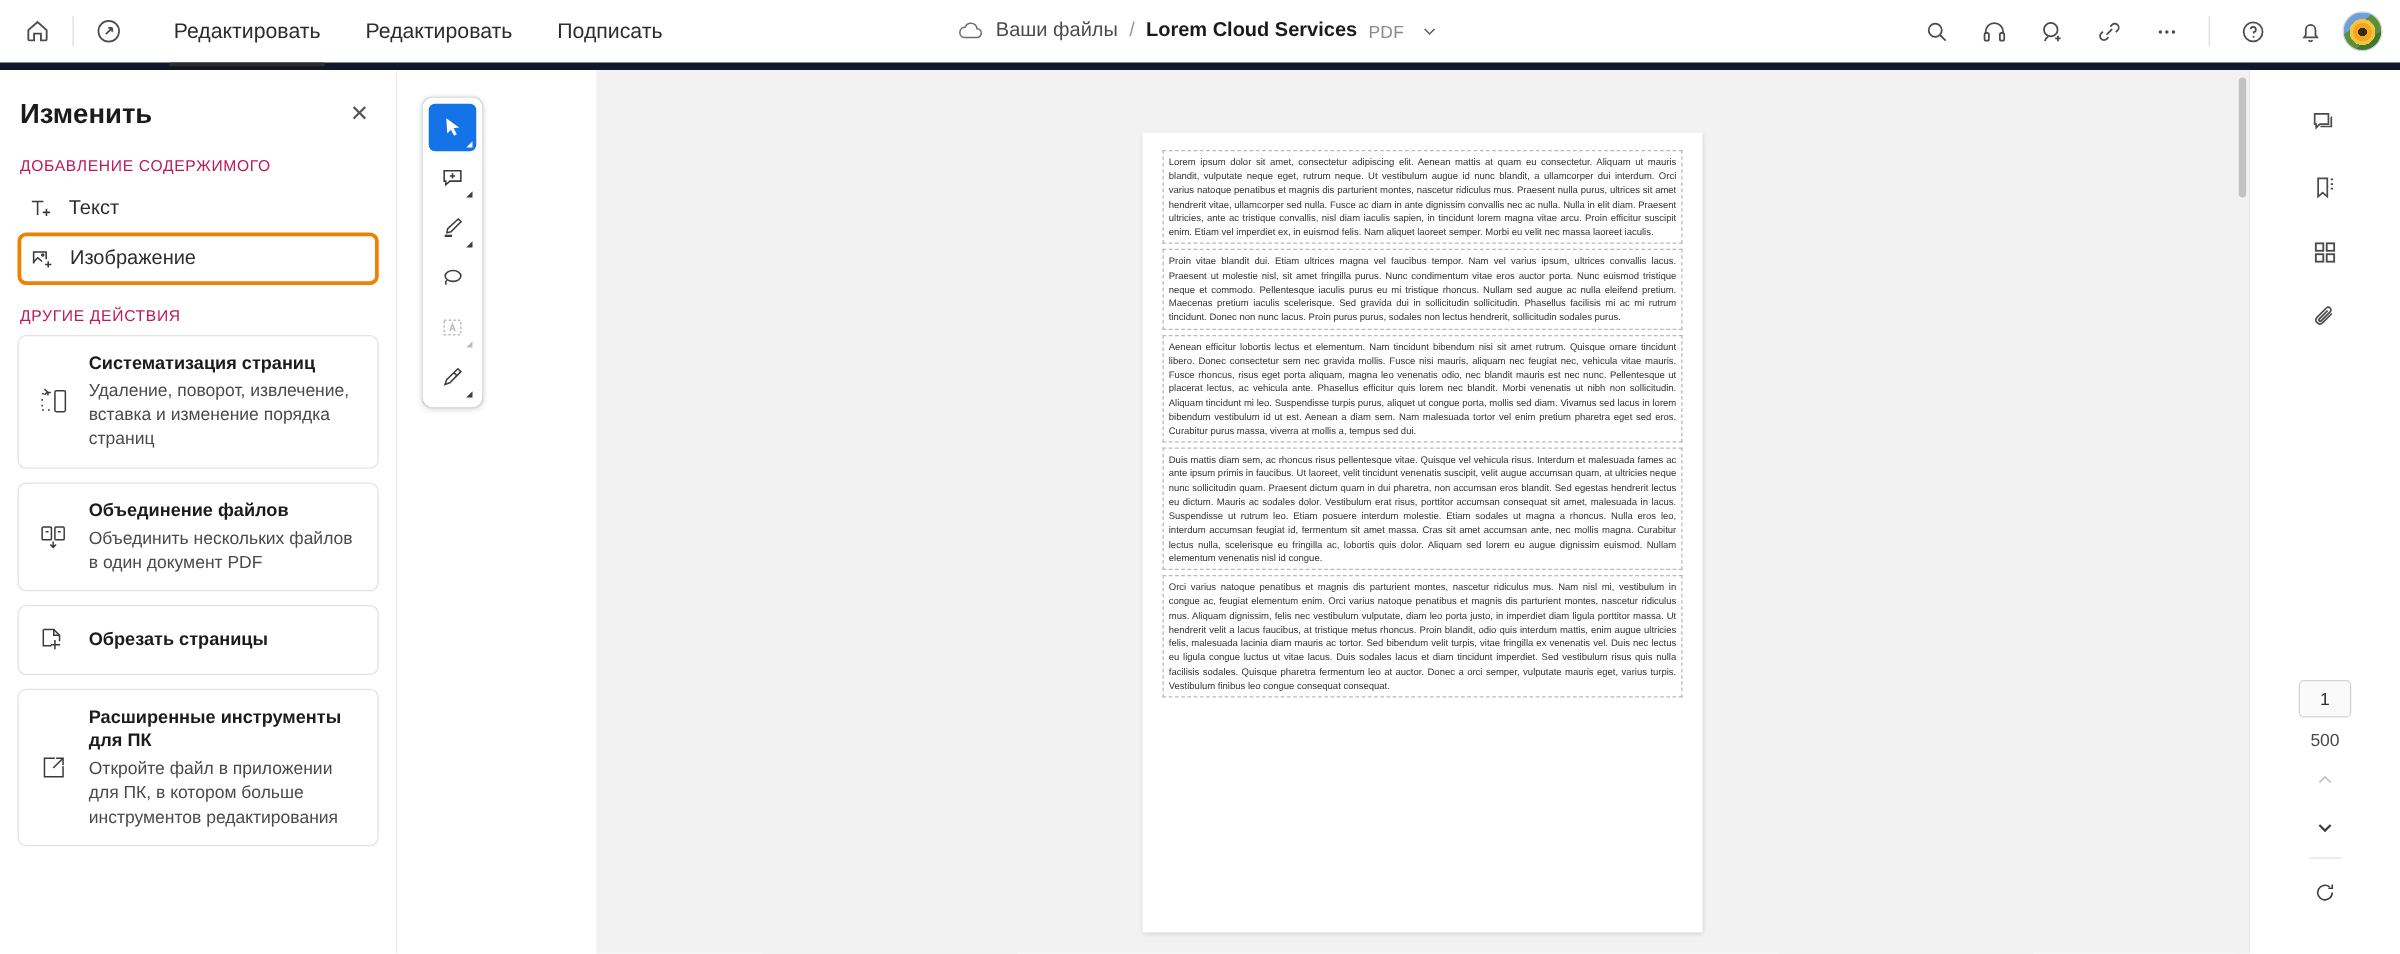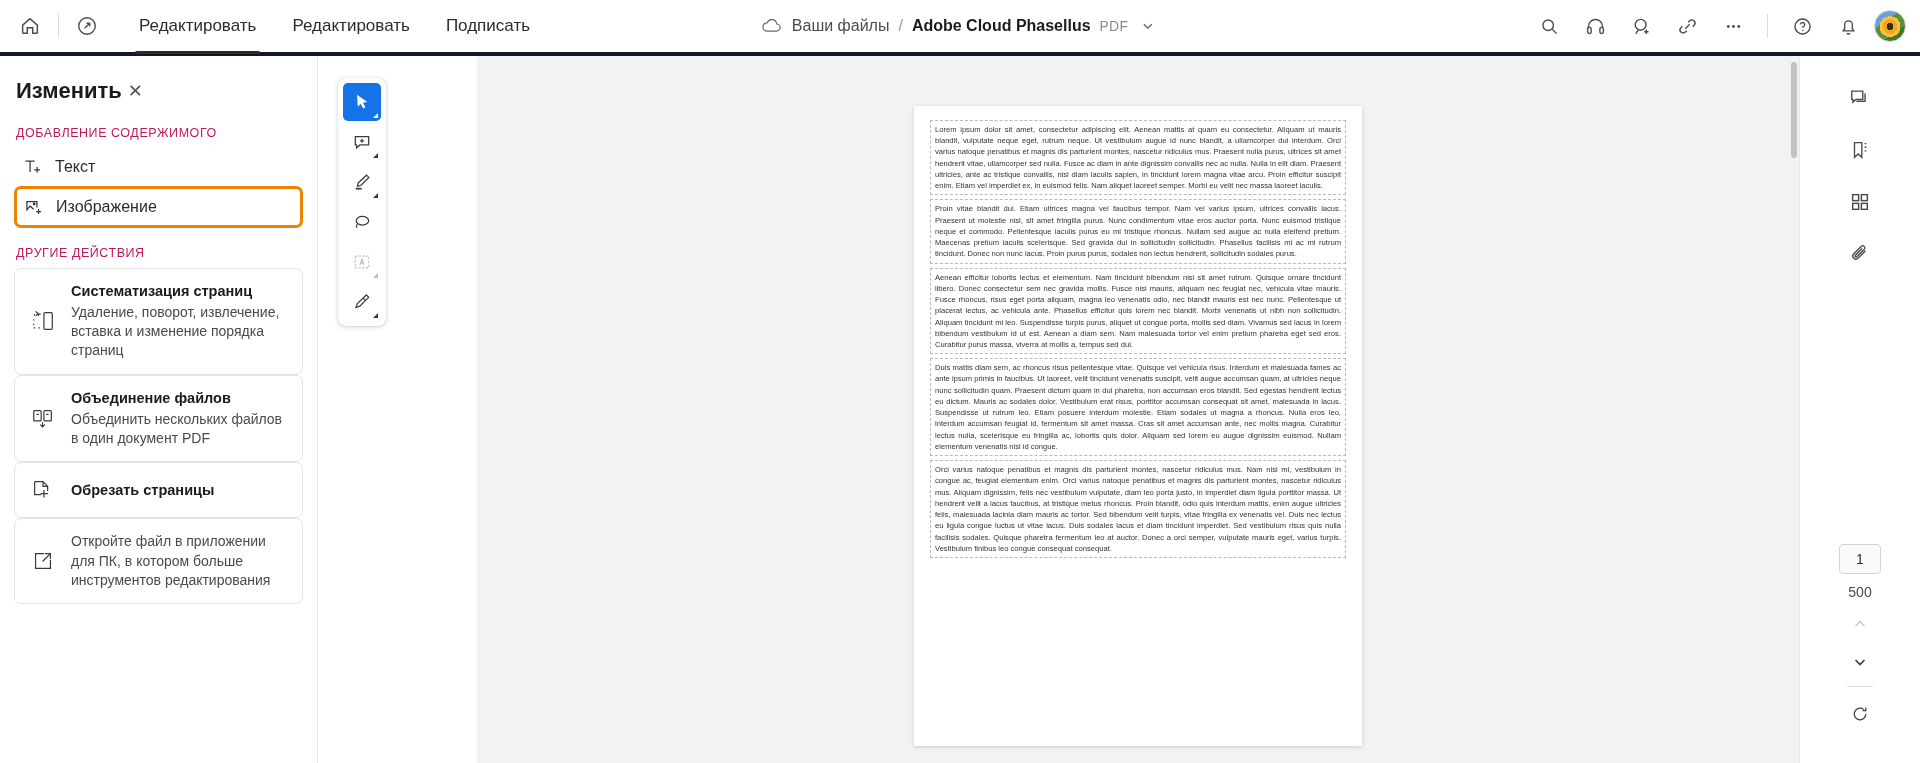--- a/index.html
+++ b/index.html
@@ -9,21 +9,21 @@
     background: #ffffff;
     overflow: hidden;
     color: #2c2c2c;
   }
   #app { position: relative; width: 1920px; height: 763px; }
 
   
   .topbar {
     position: absolute; top: 0; left: 0; width: 1920px; height: 56px;
     background: #ffffff;
-    border-bottom: 4px solid #0f172a;
+    border-bottom: 6px solid #0f172a;
     display: flex; align-items: center;
   }
   .topbar-left { display: flex; align-items: center; height: 56px; padding-left: 10px; }
   .icon-btn {
     width: 40px; height: 40px; display: flex; align-items: center; justify-content: center;
     border-radius: 4px; cursor: pointer; color: #4b4b4b;
   }
   .vdiv { width: 1px; height: 24px; background: #dcdcdc; margin: 0 8px; }
   .nav-tabs { display: flex; align-items: center; height: 56px; margin-left: 14px; }
   .nav-tab {
@@ -54,43 +54,44 @@
     border: 1px solid #d6d6d6; cursor: pointer; flex: none;
   }
 
   
   .left-panel {
     position: absolute; top: 56px; left: 0; width: 318px; height: 707px;
     background: #ffffff; border-right: 1px solid #e8e8e8;
     padding: 0 14px; overflow: hidden;
   }
   .panel-head {
-    display: flex; align-items: flex-start; 
+    display: flex; align-items: flex-start; justify-content: space-between;
     padding: 22px 2px 4px 2px;
+    gap: 17px;
   }
   .panel-title { font-size: 22px; font-weight: bold; color: #1b1b1b; }
   .panel-close { font-size: 18px; color: #555; cursor: pointer; line-height: 1; padding: 4px 6px; }
   .section-label {
     font-size: 12.5px; letter-spacing: .55px; color: #be185d;
     text-transform: uppercase; margin: 18px 2px 8px 2px;
   }
   .add-row {
     display: flex; align-items: center; gap: 11px;
     height: 38px; padding: 0 8px; border-radius: 5px; cursor: pointer;
     font-size: 16px; color: #2c2c2c;
   }
   .add-row.highlight {
     border: 3px solid #f08000; border-radius: 7px; height: 42px; padding: 0 6px;
   }
   .row-icon { width: 22px; height: 22px; display: flex; align-items: center; justify-content: center; color: #3a3a3a; flex: none; }
 
   .card {
     display: flex; align-items: center; gap: 14px;
     border: 1px solid #e3e3e3; border-radius: 7px;
-    padding: 13px 14px; cursor: pointer; background: #fff;
+    padding: 13px 14px; margin-bottom: 11px; cursor: pointer; background: #fff;
   }
   .card-icon { width: 28px; height: 28px; flex: none; color: #3a3a3a; display: flex; align-items: center; justify-content: center; }
   .card-text { display: flex; flex-direction: column; gap: 2px; }
   .card-title { font-size: 14.5px; font-weight: bold; color: #1b1b1b; line-height: 1.3; }
   .card-desc { font-size: 14px; color: #4a4a4a; line-height: 1.38; }
 
   
   .toolstrip-area {
     position: absolute; top: 56px; left: 318px; width: 145px; height: 707px;
     background: #ffffff;
@@ -196,21 +197,21 @@
     </div>
 
     <div class="topbar-center">
       <span style="display:flex;color:#6a6a6a;">
         <svg width="22" height="16" viewBox="0 0 26 18" fill="none" stroke="currentColor" stroke-width="1.4">
           <path d="M6.5 15h12a4.2 4.2 0 0 0 .3-8.4A5.8 5.8 0 0 0 7.6 5.3 4.9 4.9 0 0 0 6.5 15z"></path>
         </svg>
       </span>
       <span class="crumb-link">Ваши файлы</span>
       <span class="crumb-sep">/</span>
-      <span class="crumb-title">Adobe Cloud Phasellus</span>
+      <span class="crumb-title">Lorem Cloud Services</span>
       <span class="crumb-badge">PDF</span>
       <span style="display:flex;color:#5a5a5a;padding:4px;">
         <svg width="14" height="14" viewBox="0 0 16 16" fill="none" stroke="currentColor" stroke-width="1.4">
           <path d="M3.5 6l4.5 4.5L12.5 6"></path>
         </svg>
       </span>
     </div>
 
     <div class="topbar-right">
       <div class="icon-btn">
@@ -343,20 +344,21 @@
 
     <div class="card">
       <span class="card-icon">
         <svg width="26" height="26" viewBox="0 0 28 28" fill="none" stroke="currentColor" stroke-width="1.3">
           <path d="M22 13v9H6V6h9"></path>
           <path d="M13.5 14.5 22 6"></path>
             <path d="M16 6h6v6"></path>
         </svg>
       </span>
       <span class="card-text">
+        <span class="card-title">Расширенные инструменты для ПК</span>
         <span class="card-desc">Откройте файл в приложении для ПК, в котором больше инструментов редактирования</span>
       </span>
     </div>
   </div>
 
   <div class="toolstrip-area">
     <div class="toolstrip">
 
       <div class="tool selected">
         <svg width="20" height="20" viewBox="0 0 24 24" fill="currentColor">

